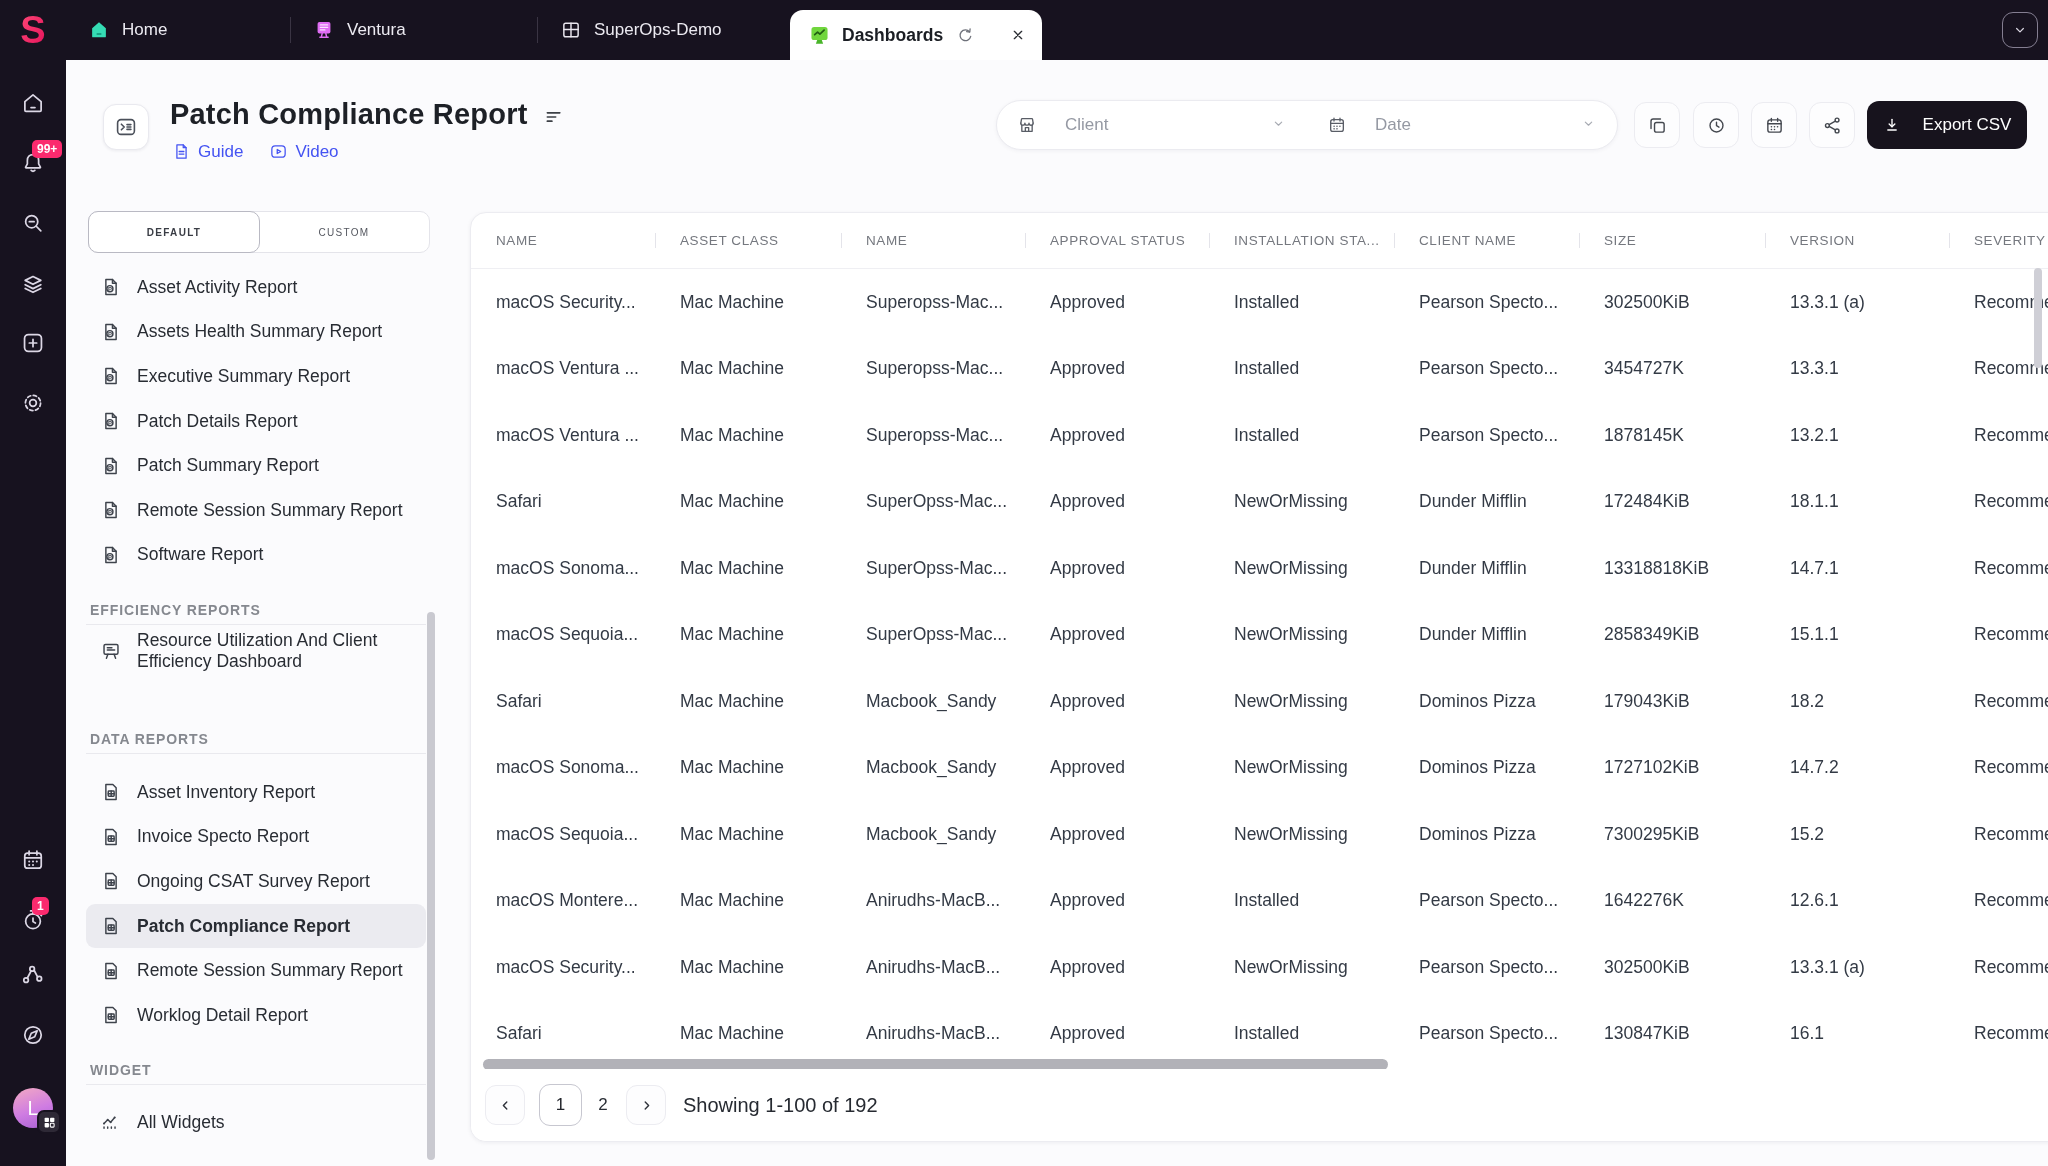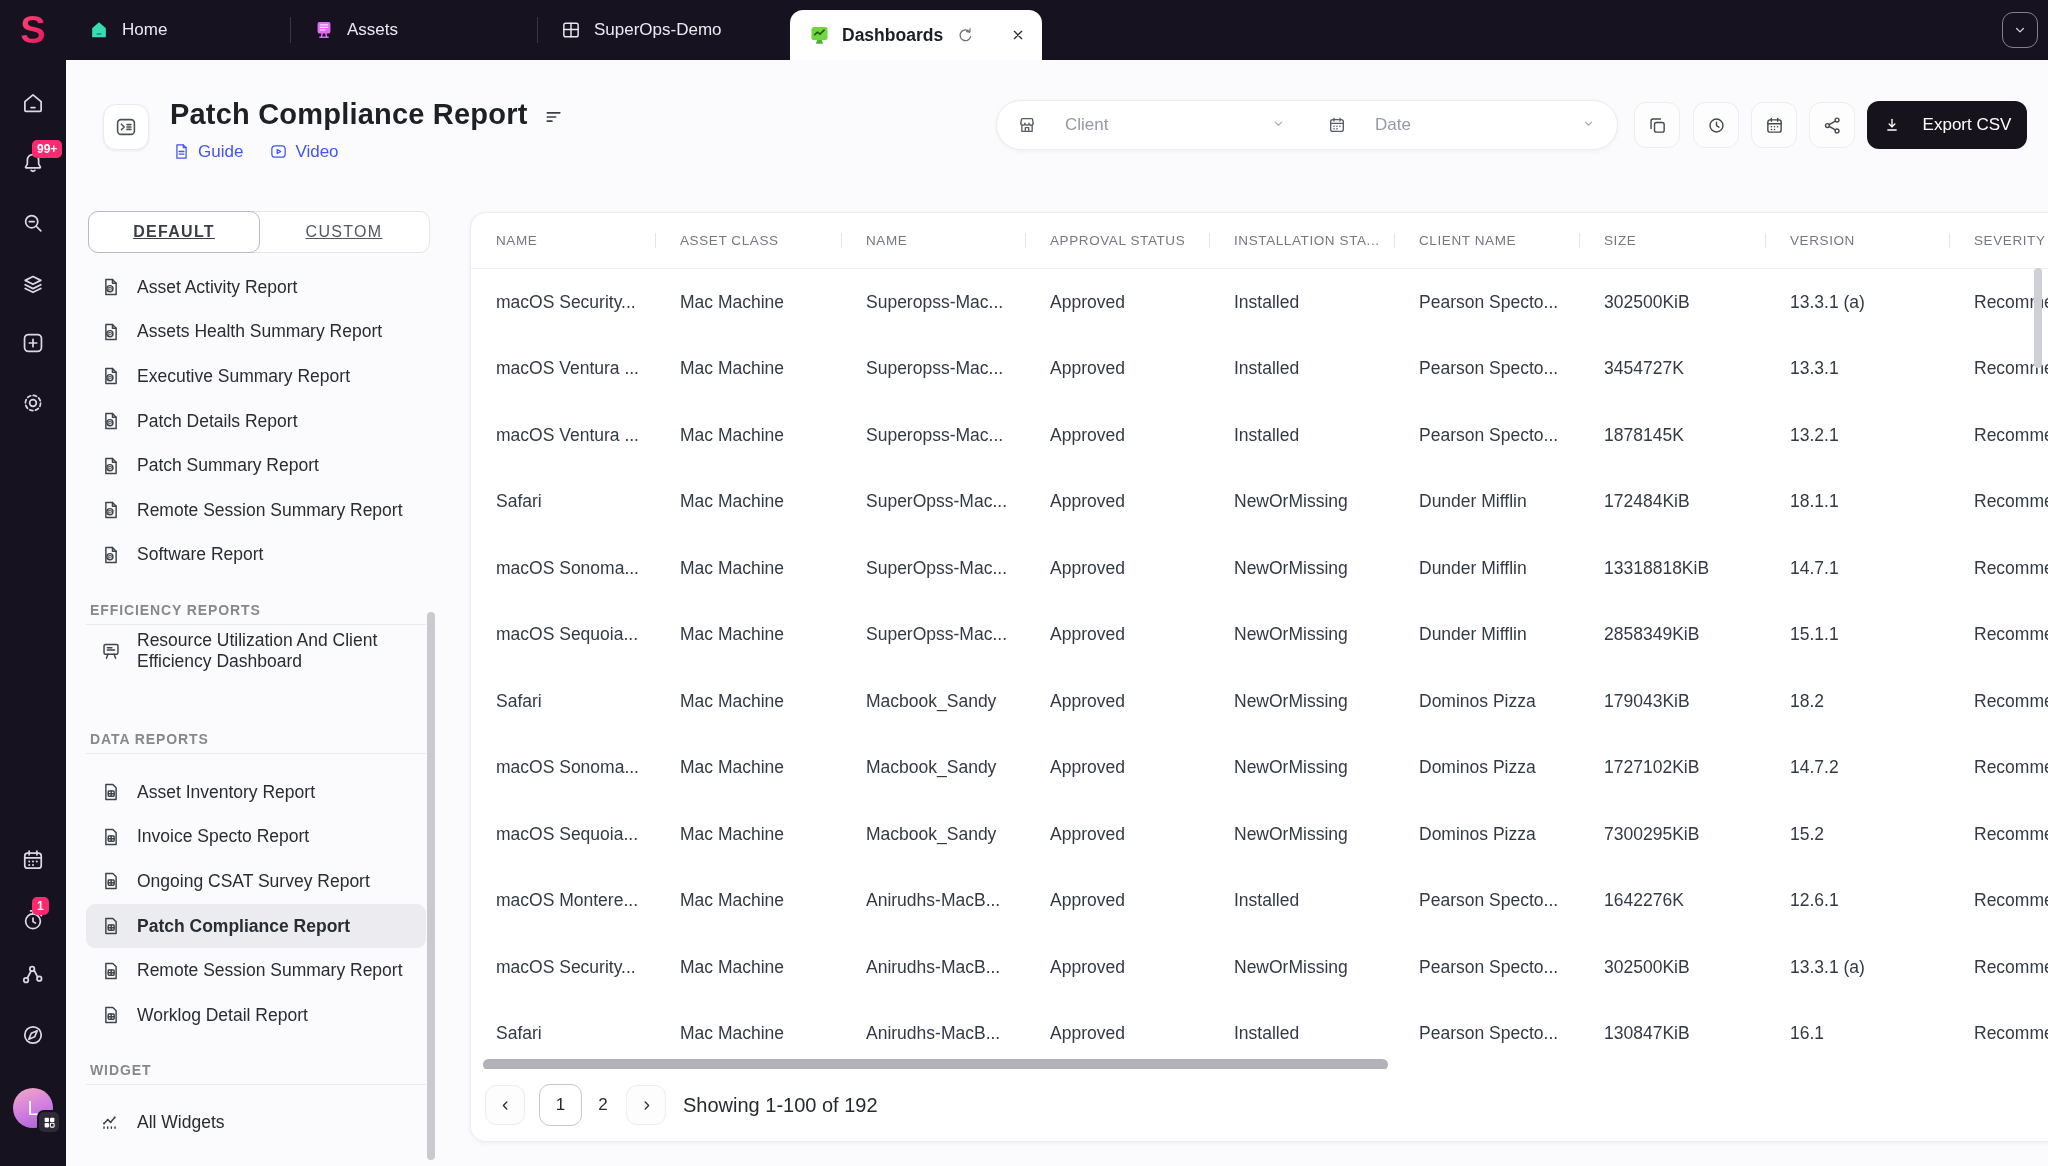--- a/index.html
+++ b/index.html
@@ -52,21 +52,21 @@
   .filter-label { color: #9599a3; font-size: 17px; flex: 1; }
   .filter-chev { width: 17px; height: 17px; color: #a7aab2; }
   .actbtn { position: absolute; top: 42px; width: 46px; height: 46px; border: 1px solid #ececf1; border-radius: 12px; background: #fdfdfe; display: flex; align-items: center; justify-content: center; color: #44484f; cursor: pointer; }
   .actbtn svg { width: 21px; height: 21px; }
   .export-btn { position: absolute; left: 1801px; top: 41px; width: 160px; height: 48px; background: #17131d; border-radius: 12px; color: #fff; font-size: 17px; font-weight: 500; display: flex; align-items: center; justify-content: center; gap: 22px; cursor: pointer; }
   .export-btn svg { width: 18px; height: 18px; stroke-width: 1.8; }
 
   
   .panel { position: absolute; left: 20px; top: 151px; width: 348px; height: 955px; }
   .seg-tabs { position: absolute; left: 2px; top: 0; width: 342px; height: 42px; display: flex; background: #fff; border: 1px solid #e4e4ea; border-radius: 10px; }
-  .seg { flex: 1; display: flex; align-items: center; justify-content: center; font-size: 16px; letter-spacing: 1.3px; color: #54575f; font-weight: 500; cursor: pointer; text-decoration: underline; }
+  .seg { flex: 1; display: flex; align-items: center; justify-content: center; font-size: 10px; letter-spacing: 1.3px; color: #54575f; font-weight: 500; cursor: pointer; }
   .seg.active { border: 1px solid #b9b9c3; border-radius: 10px; margin: -1px; background: #fff; color: #3a3d45; font-weight: 600; }
   .plist { position: absolute; left: 0; width: 340px; }
   .pitem { height: 44.6px; display: flex; align-items: center; gap: 15px; padding: 0 10px 0 14px; border-radius: 9px; color: #282c33; font-size: 17.5px; cursor: pointer; }
   .pitem svg { width: 22px; height: 22px; flex: 0 0 auto; color: #3e434c; }
   .pitem.selected { background: #ebebf0; font-weight: 700; }
   .sec-label { position: absolute; left: 4px; font-size: 14px; font-weight: 600; letter-spacing: .9px; color: #85888f; }
   .sec-divider { position: absolute; left: 0; width: 340px; height: 1px; background: #e9e9ee; }
   .pitem.two-line { height: 56px; align-items: center; }
   .pitem.two-line span { line-height: 1.2; }
   .panel-scrollbar { position: absolute; right: -1px; top: 401px; width: 8px; height: 548px; background: #c9c9d0; border-radius: 4px; }
@@ -291,21 +291,21 @@
             <use href="#i-tab-home"></use>
           </svg>
           <span>Home</span>
         </div>
         <div class="tabsep"></div>
 
         <div class="toptab">
           <svg class="ic tabic">
             <use href="#i-tab-assets"></use>
           </svg>
-          <span>Assets</span>
+          <span>Ventura</span>
         </div>
         <div class="tabsep"></div>
 
         <div class="toptab">
           <svg class="ic tabic">
             <use href="#i-tab-window"></use>
           </svg>
           <span>SuperOps-Demo</span>
         </div>
 

